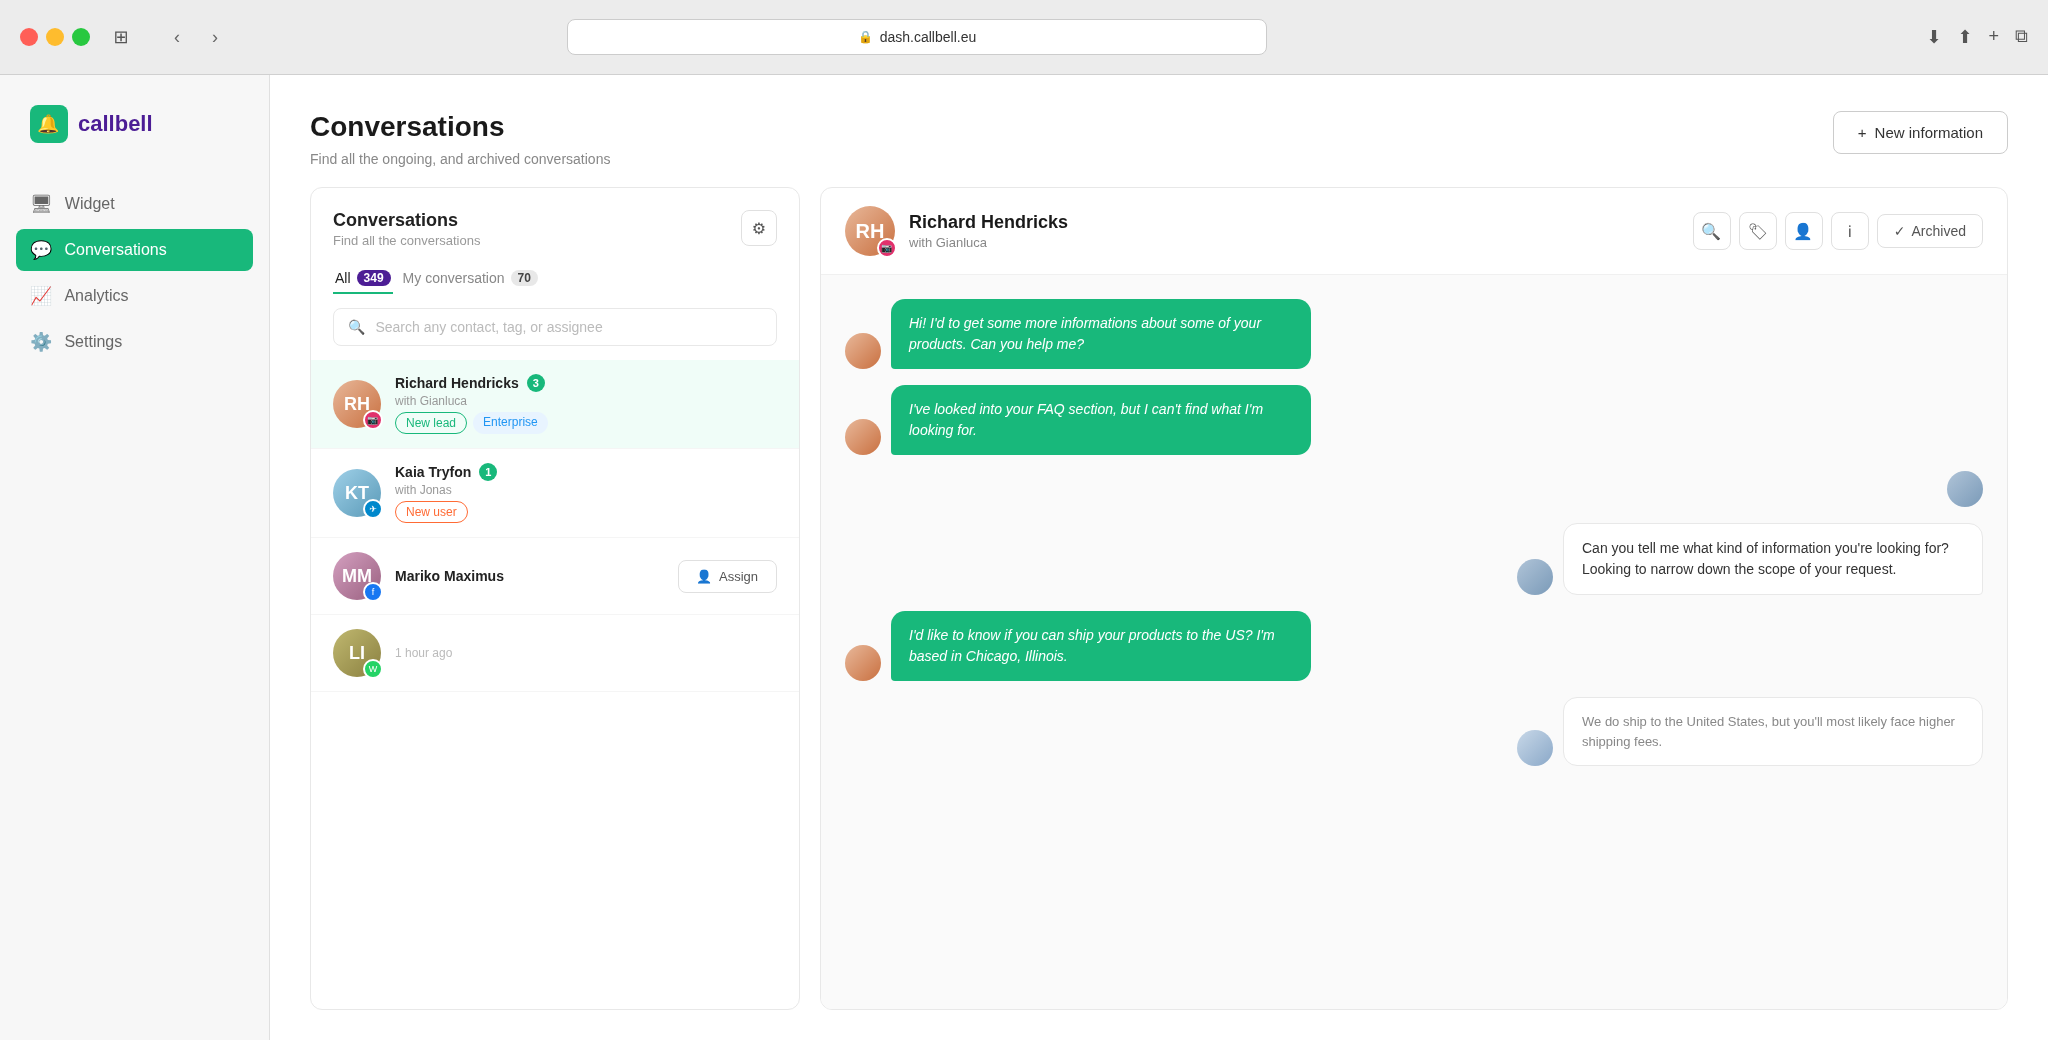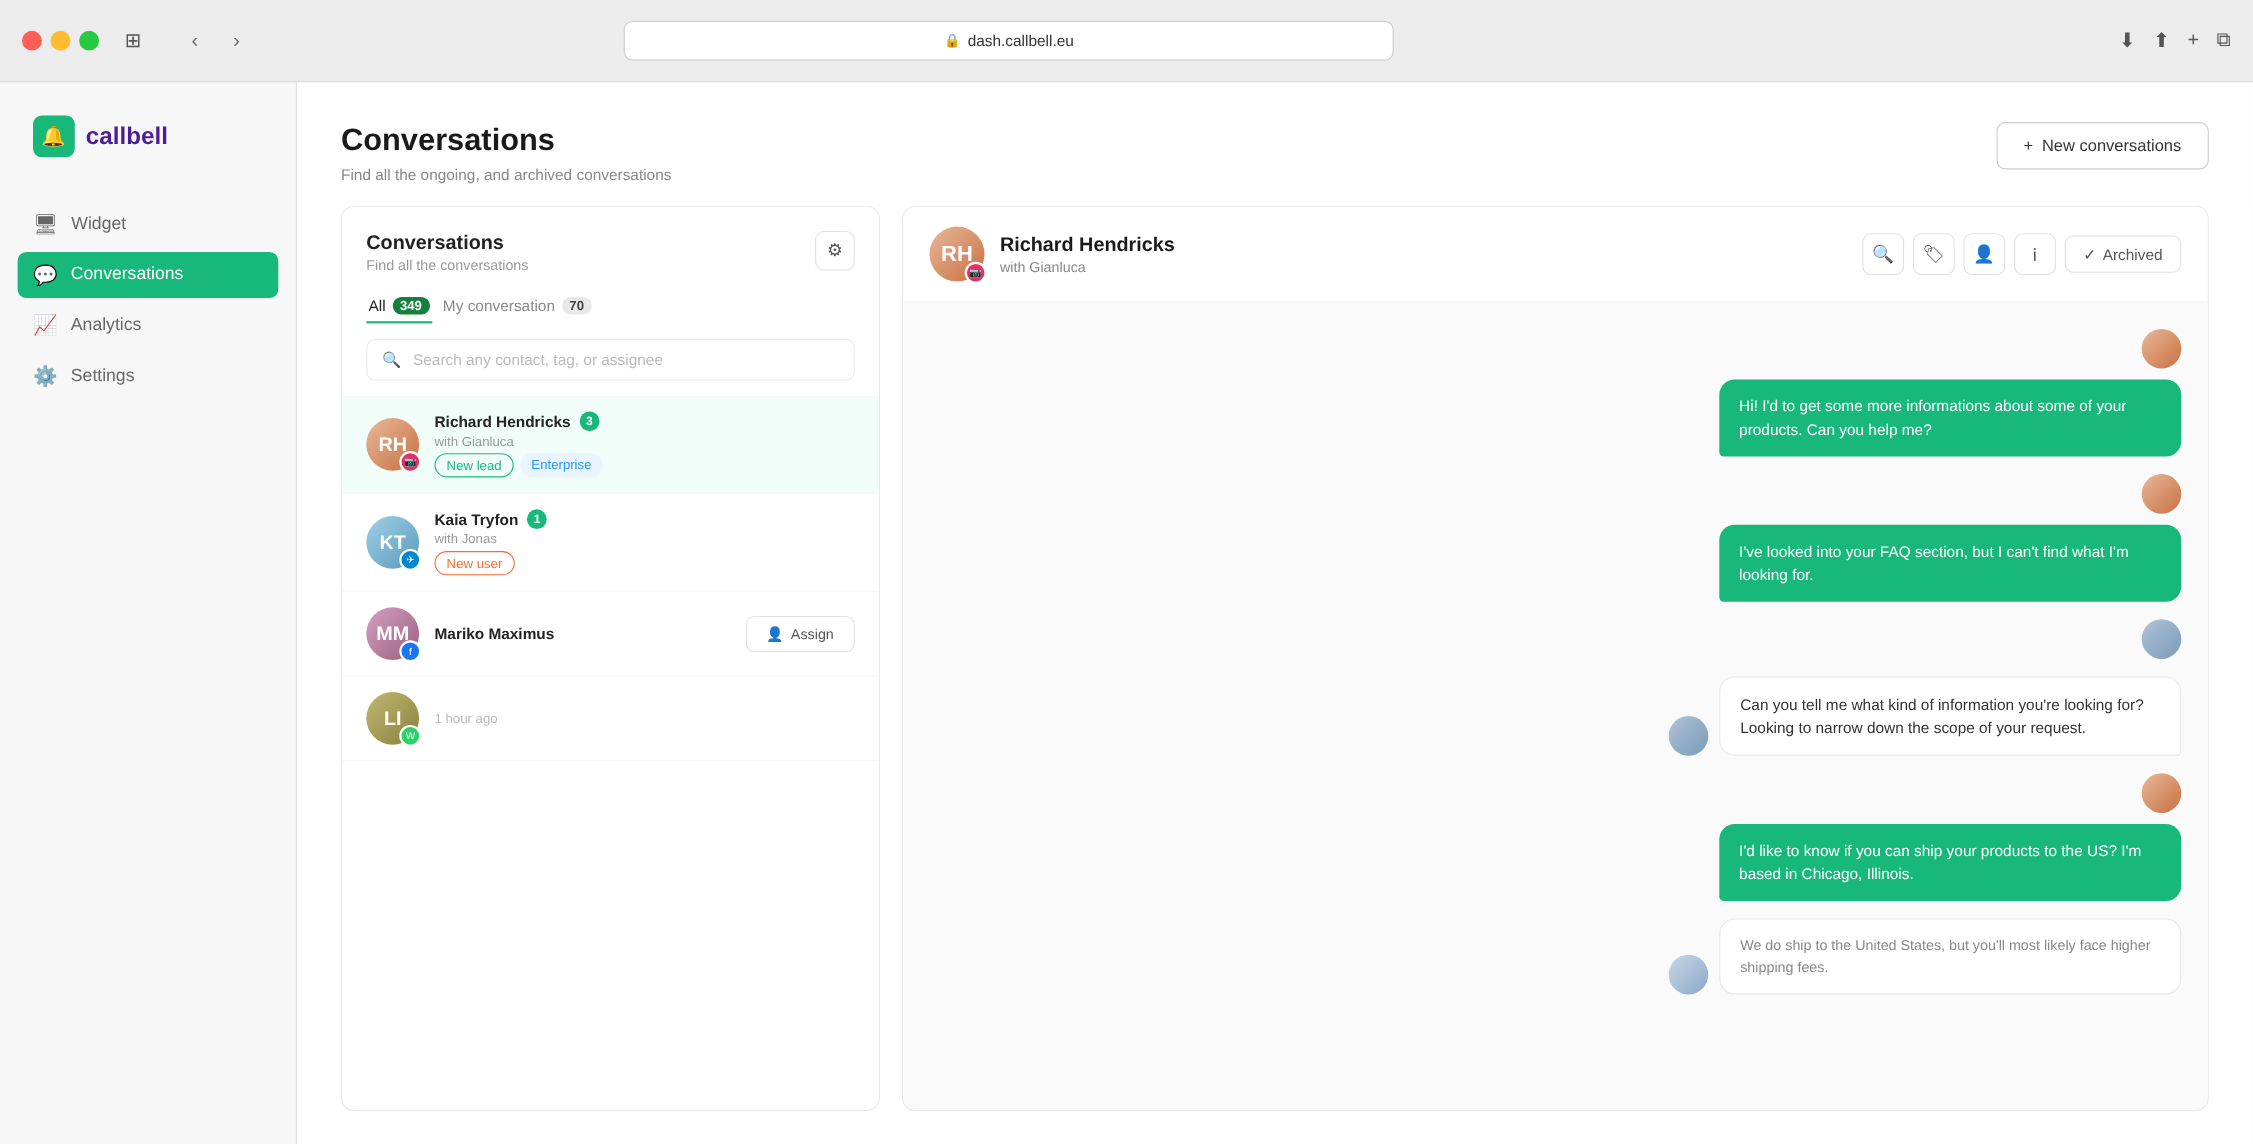--- a/index.html
+++ b/index.html
@@ -195,21 +195,21 @@
       align-items: center;
       gap: 6px;
       padding: 6px 2px;
       font-size: 14px;
       cursor: pointer;
       border-bottom: 2px solid transparent;
       color: #888;
     }
     .tab.active { border-bottom-color: #18b87b; color: #222; font-weight: 500; }
     .tab-badge {
-      background: #15803d;
+      background: #4c1d95;
       color: white;
       border-radius: 10px;
       padding: 1px 7px;
       font-size: 12px;
       font-weight: 600;
     }
     .tab-badge-gray {
       background: #e8e8e8;
       color: #444;
       border-radius: 10px;
@@ -363,21 +363,21 @@
       flex: 1;
       padding: 24px;
       overflow-y: auto;
       background: #fafafa;
       display: flex;
       flex-direction: column;
       gap: 16px;
     }
     .msg-row { display: flex; align-items: flex-end; gap: 10px; }
     .msg-row.sent { flex-direction: row-reverse; }
-    .msg-row.received { flex-direction: column; }
+    .msg-row.received { flex-direction: row; font-style: italic; }
     .msg-avatar {
       width: 36px; height: 36px;
       border-radius: 50%;
       background: linear-gradient(135deg, #e8b89a, #c97040);
       flex-shrink: 0;
     }
     .msg-avatar-agent {
       width: 36px; height: 36px;
       border-radius: 50%;
       background: linear-gradient(135deg, #b0c4d8, #7a9ab8);
@@ -469,21 +469,21 @@
 
   <div class="main-content">
 
     <div class="page-header">
       <div class="page-title-area">
         <div class="page-title">Conversations</div>
         <div class="page-subtitle">Find all the ongoing, and archived conversations</div>
       </div>
       <button class="new-conversation-btn">
         <span>+</span>
-        <span>New conversations</span>
+        <span>New information</span>
       </button>
     </div>
 
     <div class="panels-area">
 
       <div class="conversations-panel">
         <div class="panel-header">
           <div>
             <div class="panel-title">Conversations</div>
             <div class="panel-subtitle">Find all the conversations</div>

